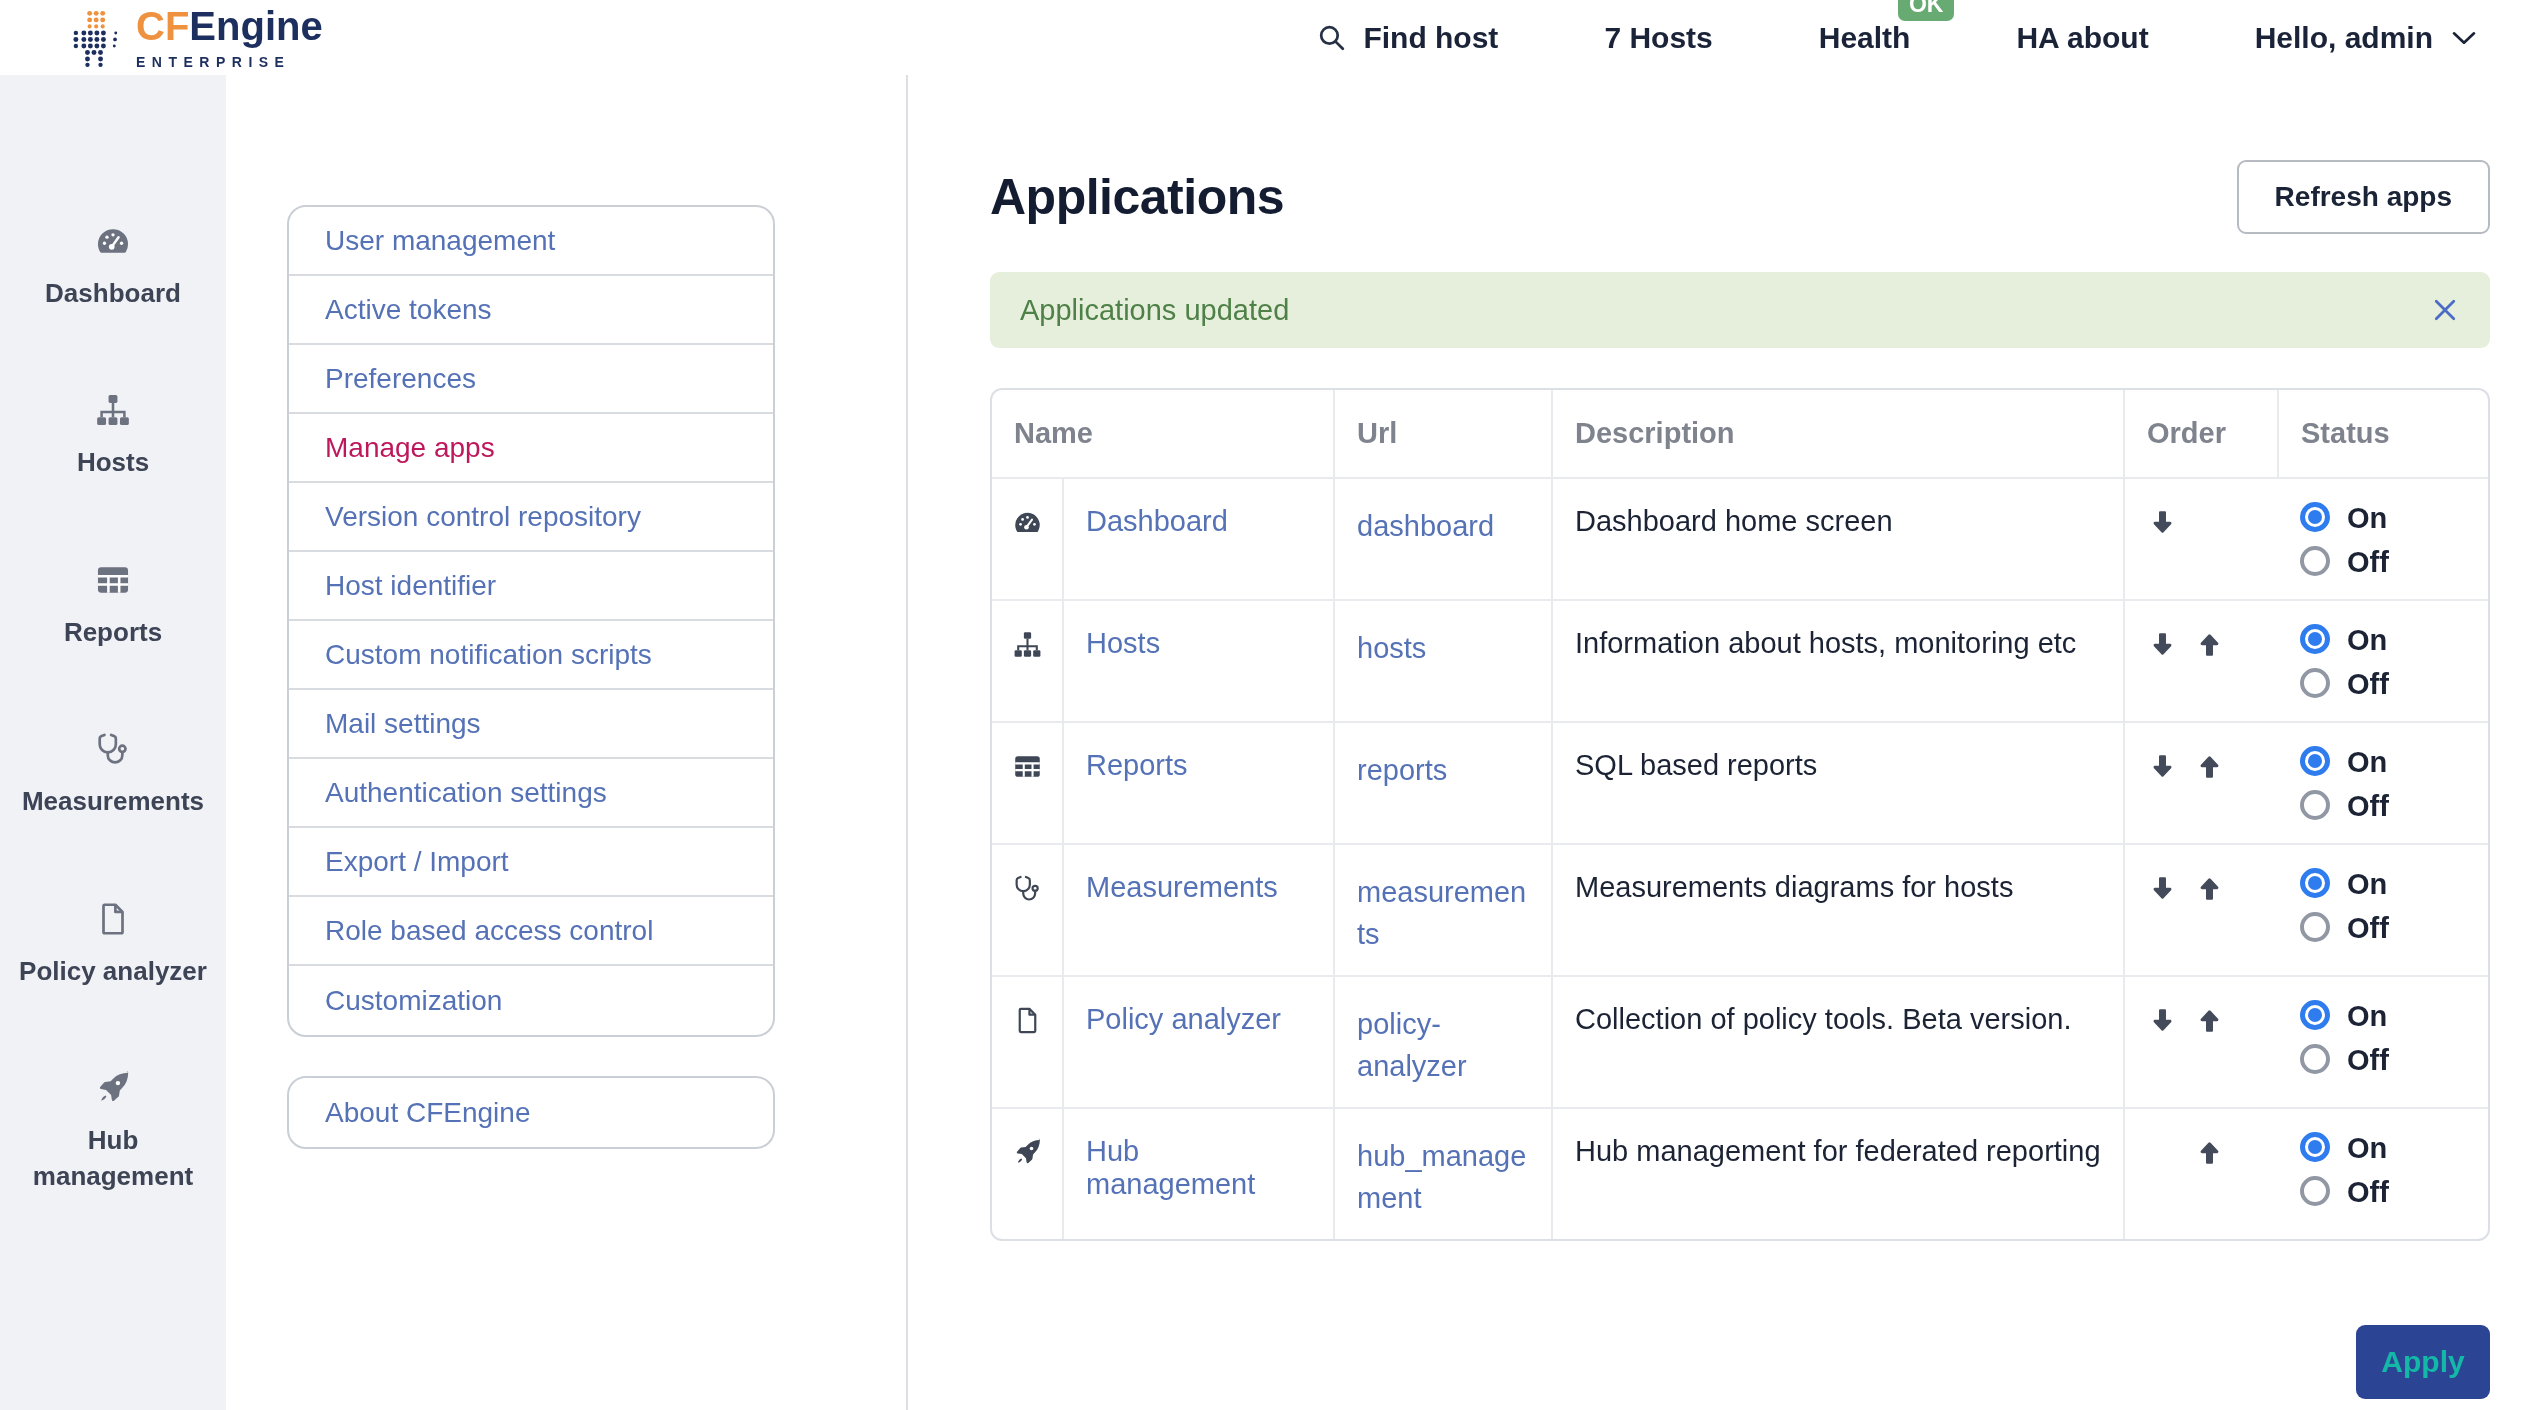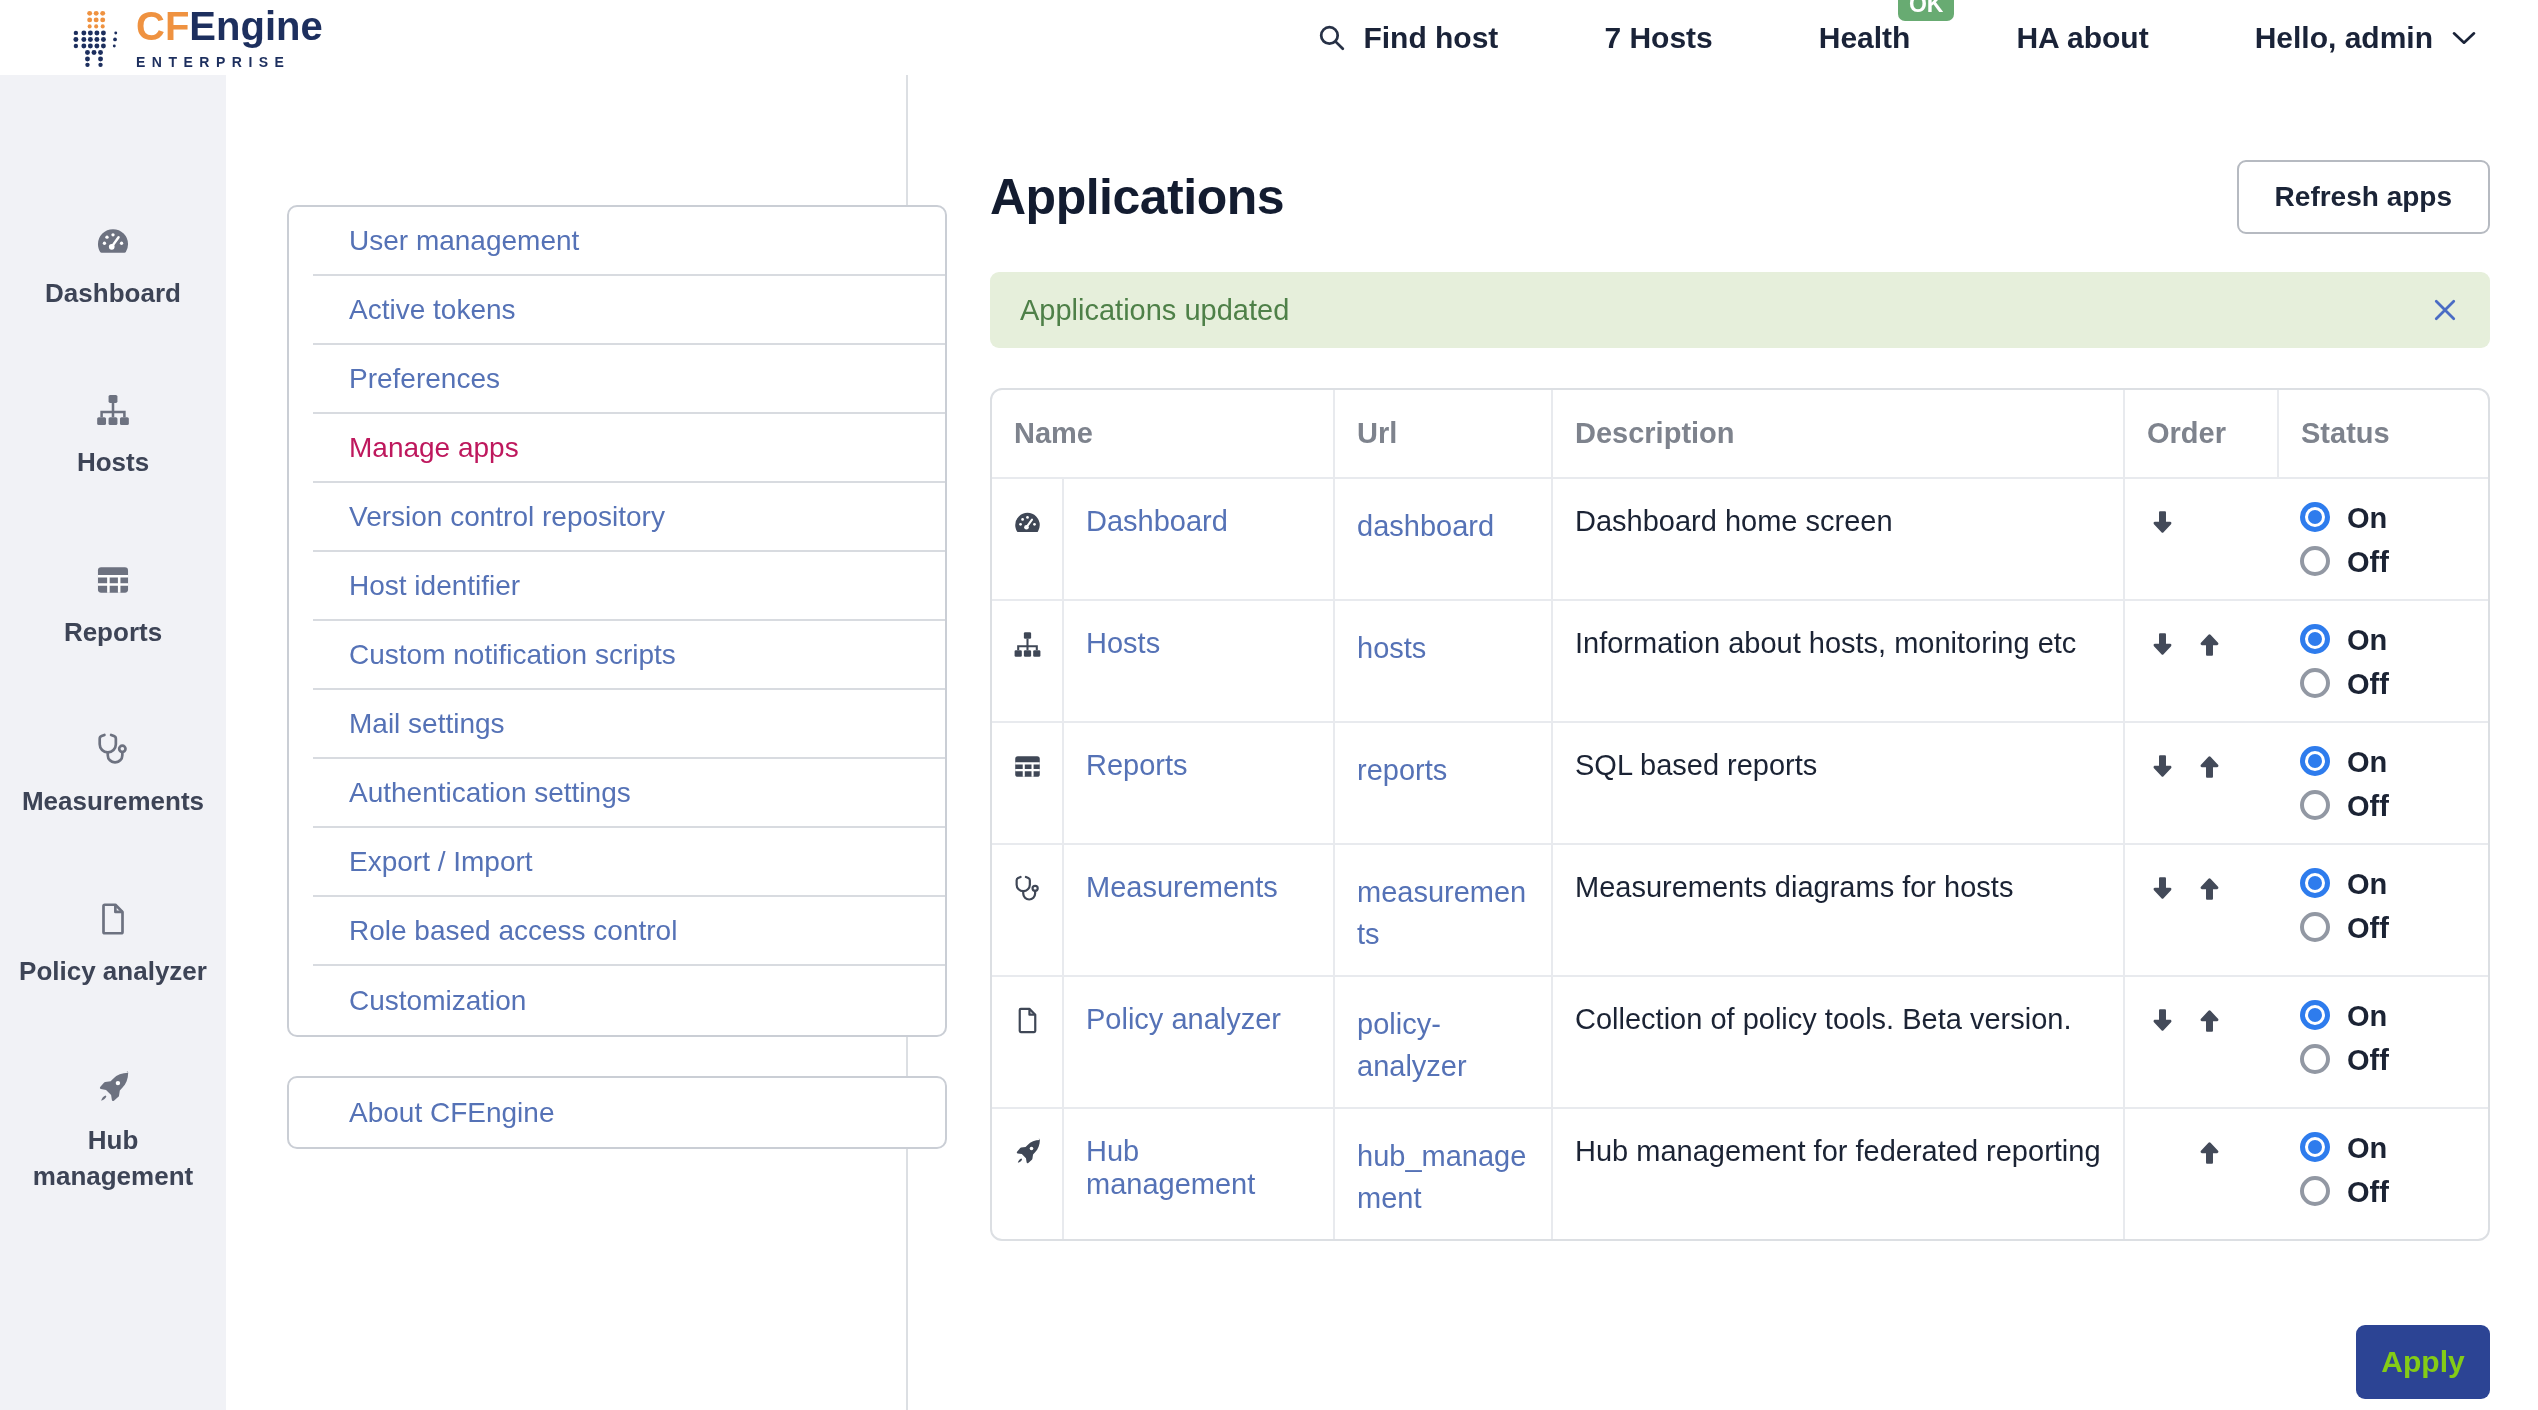--- a/index.html
+++ b/index.html
@@ -29,21 +29,21 @@
 
   .sidebar { width:226px; flex-shrink:0; background:#f1f2f6; padding-top:147px;
              display:flex; flex-direction:column; align-items:center; gap:80px; }
   .side-item { display:flex; flex-direction:column; align-items:center; gap:15px; cursor:pointer; }
   .side-icon svg { width:38px; height:38px; color:#6d7280; display:block; }
   .side-label { font-size:26px; font-weight:700; color:#3d4456; text-align:center;
                 max-width:196px; line-height:1.4; }
 
   .settings-col { width:682px; flex-shrink:0; border-right:2px solid #dcdfe3;
                   padding:130px 0 0 61px; }
-  .menu-card { width:660px; border:2px solid #caced5; border-radius:10px; overflow:hidden; background:#fff;padding-left:24px; }
+  .menu-card { width:488px; border:2px solid #caced5; border-radius:19px; overflow:hidden; background:#fff; }
   .menu-item { height:69px; display:flex; align-items:center; padding:0 20px 0 36px;
                font-size:28px; font-weight:500; color:#5572b6; border-bottom:2px solid #d8dbe0;
                cursor:pointer; }
   .menu-item:last-child { border-bottom:none; }
   .menu-item.active { color:#be185d; }
   .about-card { margin-top:39px; }
 
   
   .main { flex:1; min-width:0; padding:85px 48px 0 82px; }
   .title-row { display:flex; align-items:center; justify-content:space-between; }
@@ -77,21 +77,21 @@
   .radio-col { display:flex; flex-direction:column; gap:11px; margin-top:-3px; }
   .radio-row { display:flex; align-items:flex-start; gap:17px; cursor:pointer;
                font-weight:600; color:#1b2334; font-size:29px; }
   .radio { width:30px; height:30px; border-radius:50%; position:relative; flex-shrink:0; }
   .radio.checked { border:5px solid #2e7ced; }
   .radio.checked::after { content:""; position:absolute; inset:3px; border-radius:50%; background:#2e7ced; }
   .radio.unchecked { border:4px solid #9298a3; }
 
   .apply-row { display:flex; justify-content:flex-end; margin-top:84px; }
   .apply-btn { width:134px; height:74px; background:#2c4494; border:none; border-radius:9px;
-               color:#84cc16; font-size:30px; font-weight:700; cursor:pointer;
+               color:#14b8a6; font-size:30px; font-weight:700; cursor:pointer;
                font-family:"Liberation Sans", sans-serif; }
 </style>
 </head>
 <body>
 
 <header class="topbar">
   <div class="logo">
     <span class="logo-figure">
       <svg viewBox="0 0 32 40">
         <g fill="#ef9240">

